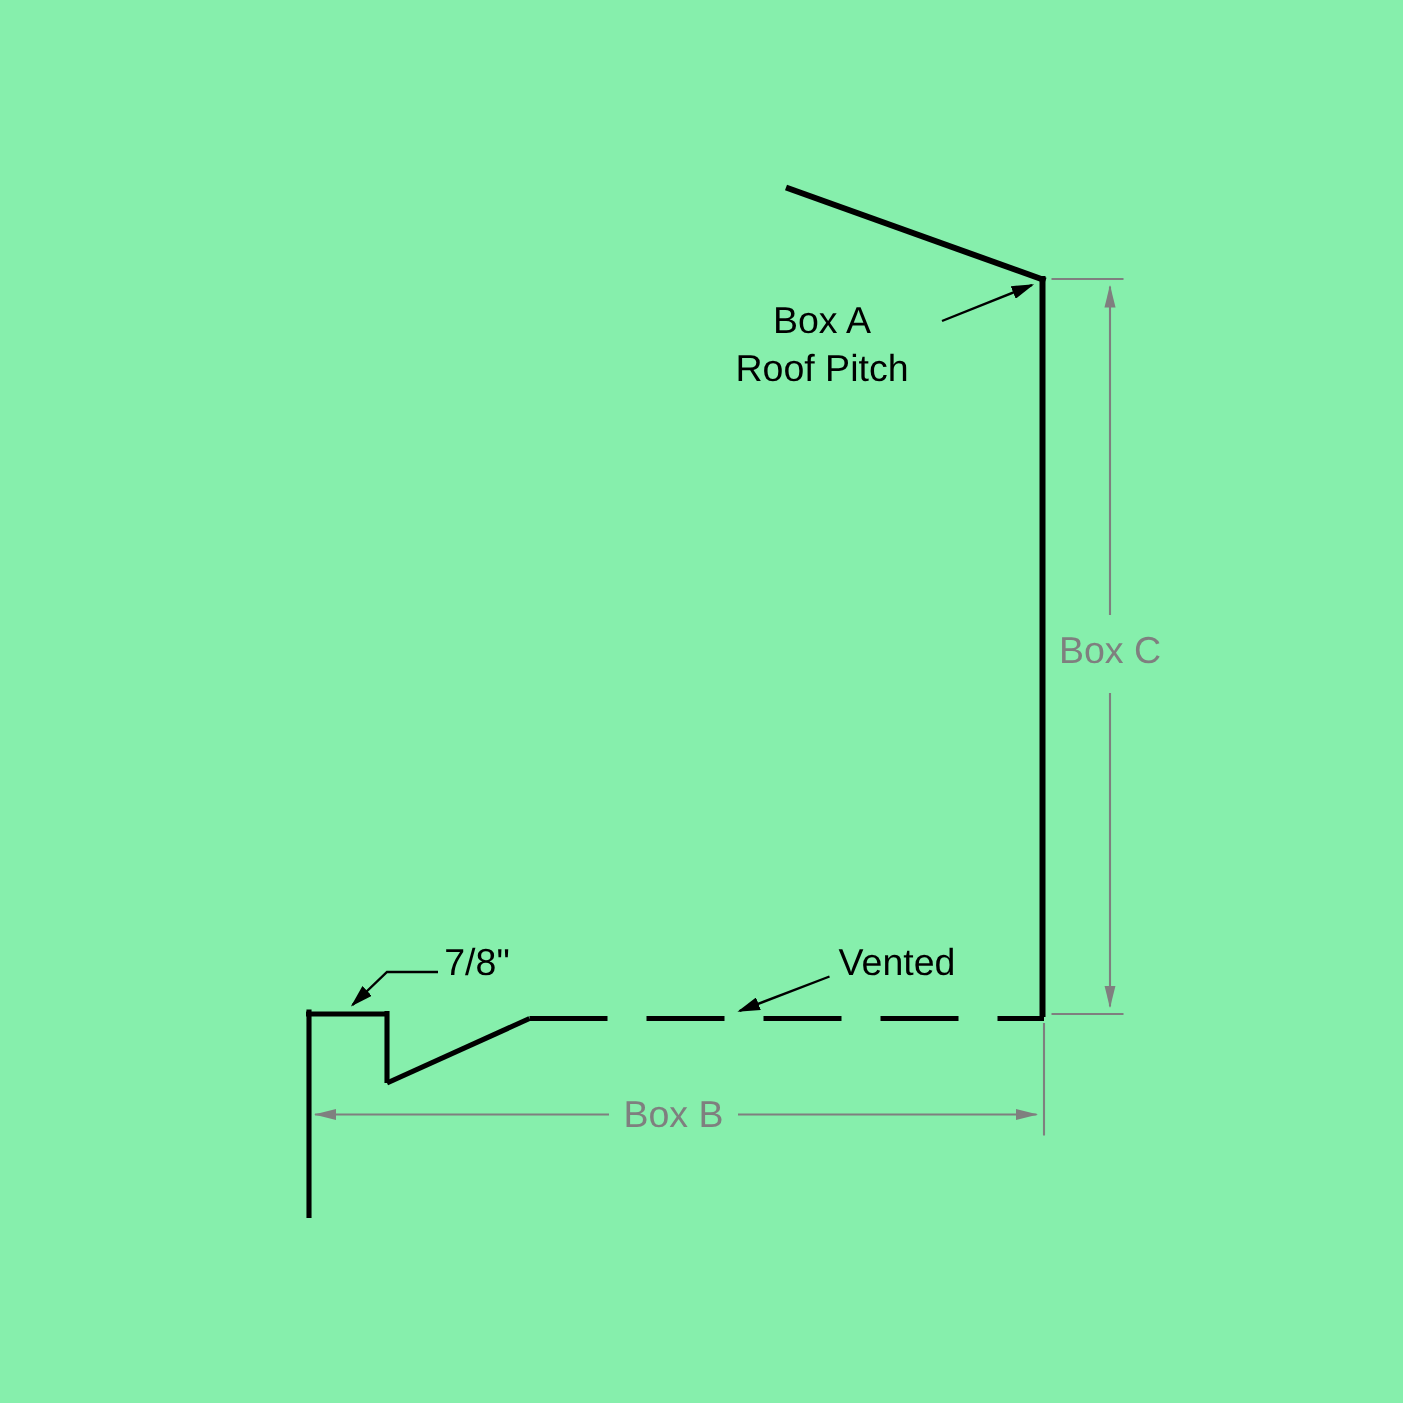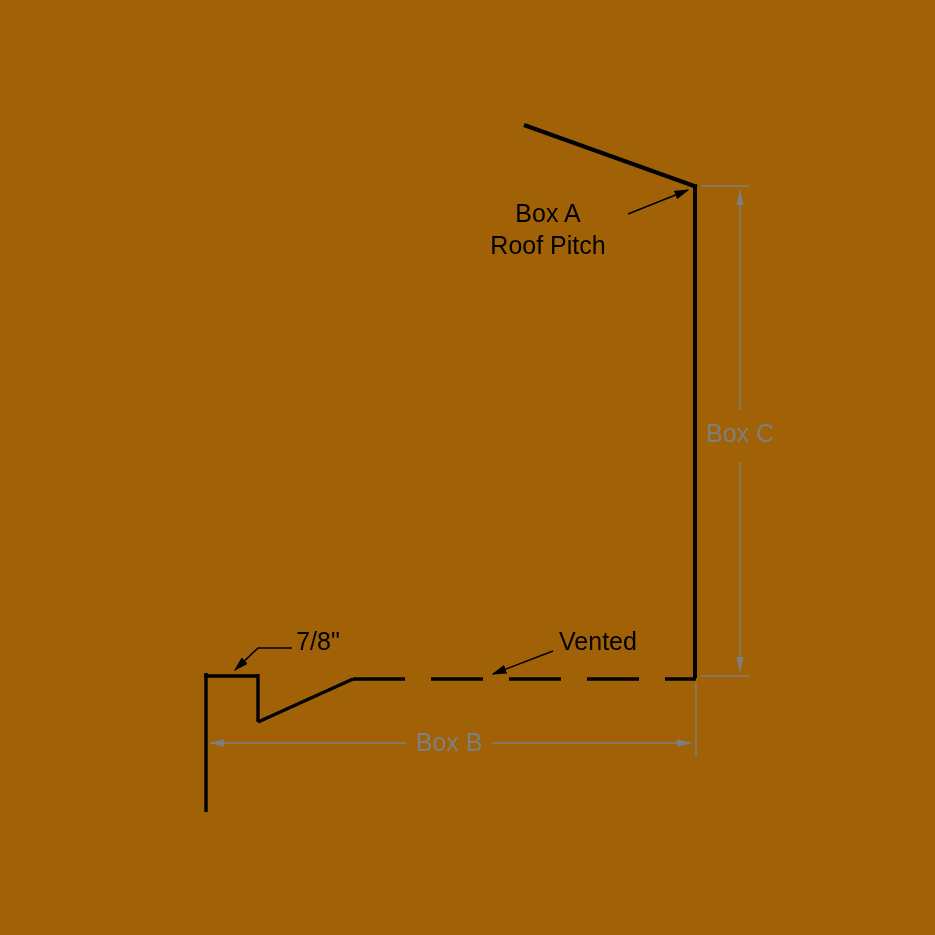--- a/index.html
+++ b/index.html
@@ -4,21 +4,21 @@
 <style>
   html, body {
     margin: 0;
     padding: 0;
     background: #ffffff;
   }
   .canvas {
     position: relative;
     width: 935px;
     height: 935px;
-    background: #a16207;
+    background: #86efac;
     overflow: hidden;
     font-family: "Liberation Sans", sans-serif;
   }
   svg { display: block; }
   .profile-stroke {
     stroke: #000000;
     fill: none;
     stroke-linecap: butt;
   }
   .heavy { stroke-width: 4; }

